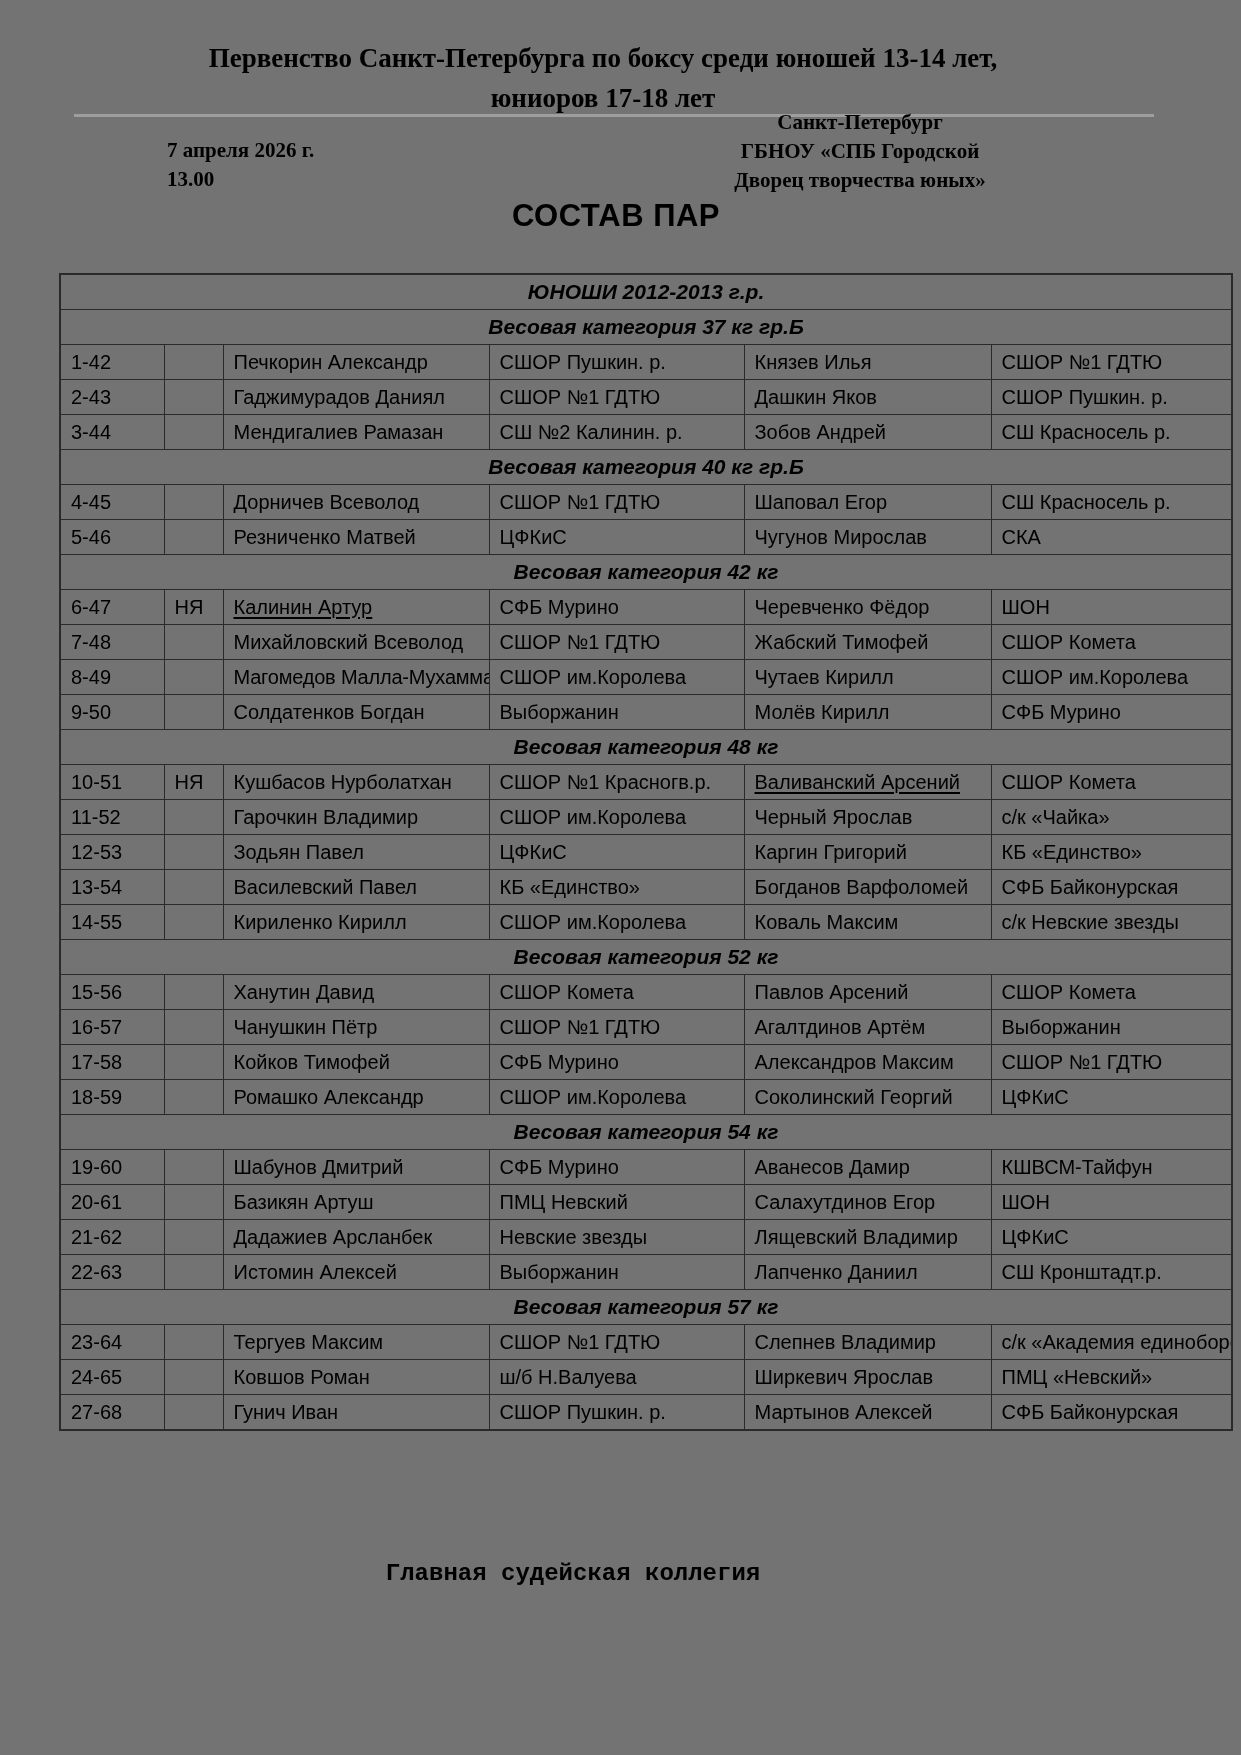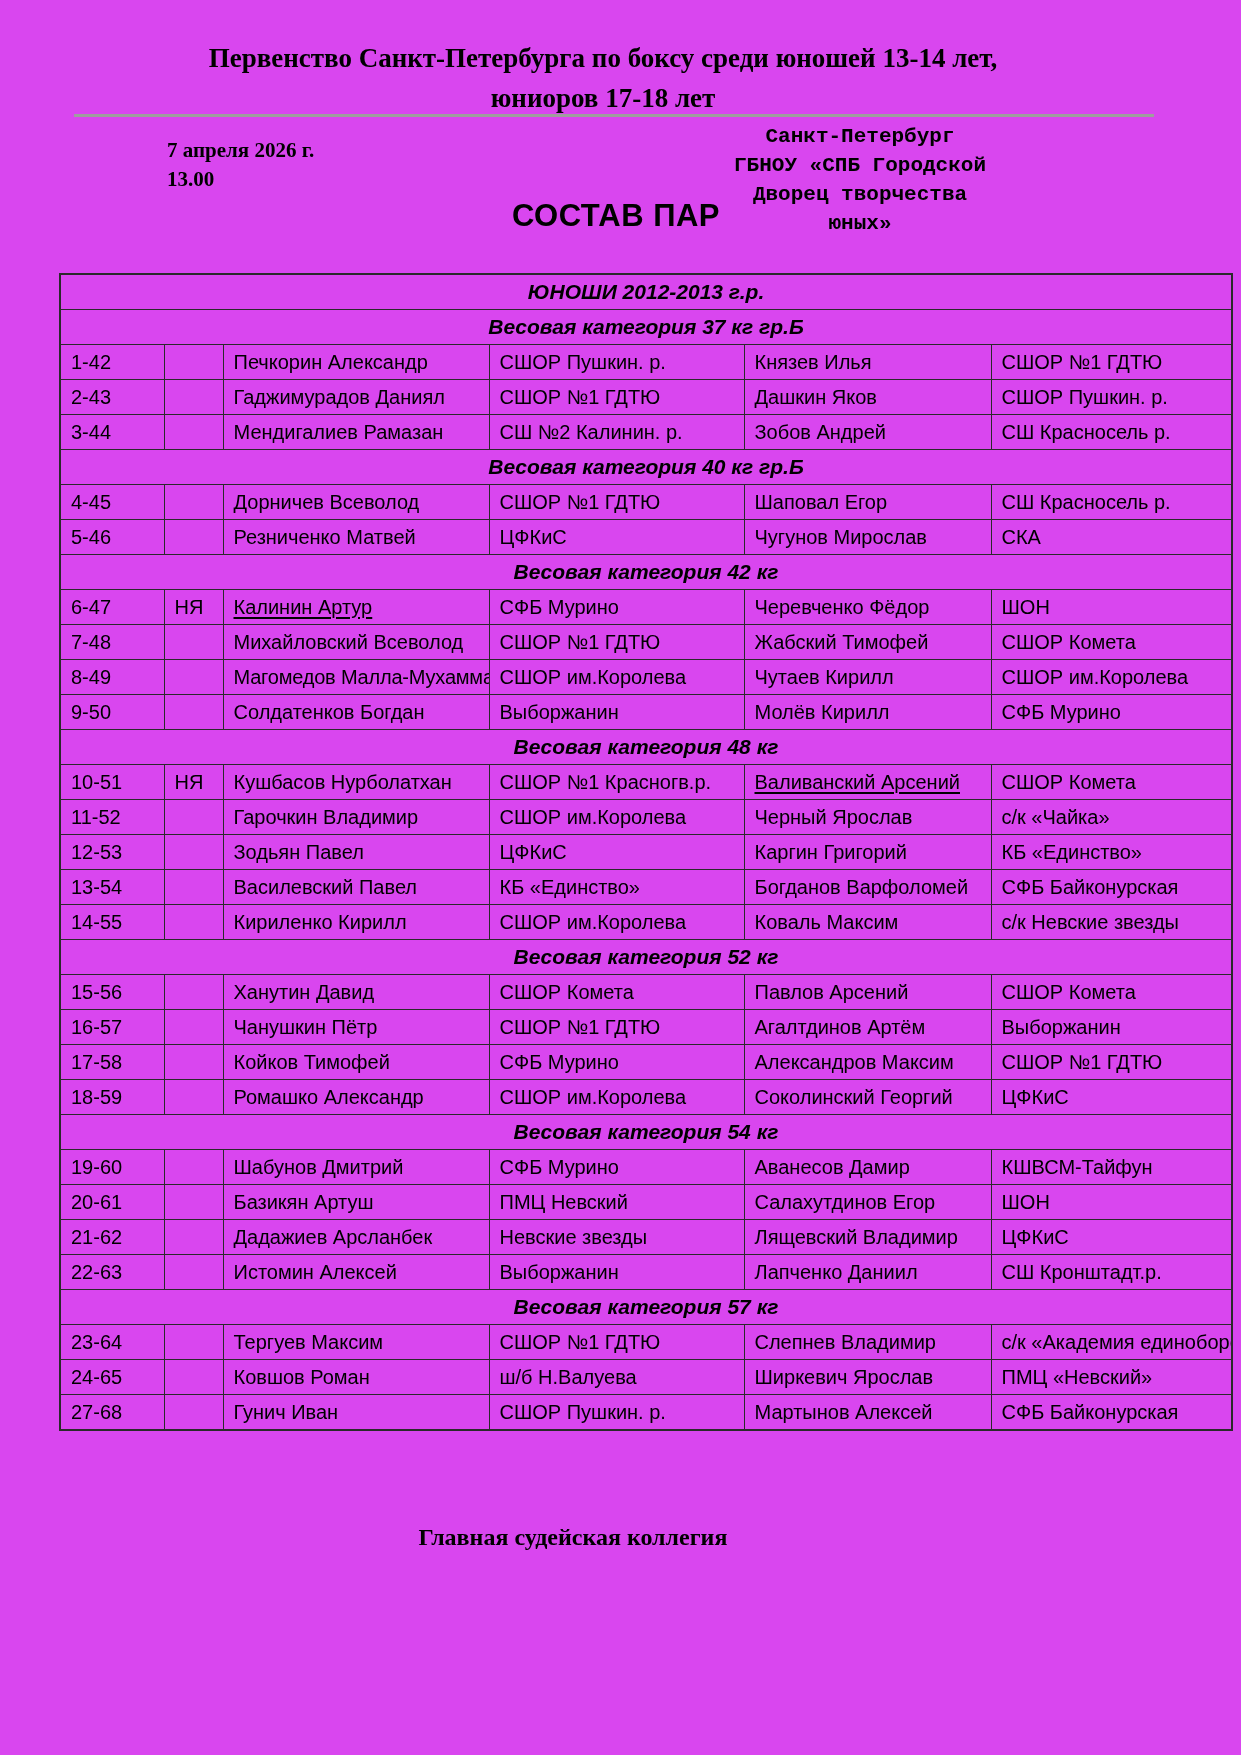--- a/index.html
+++ b/index.html
@@ -1,39 +1,39 @@
 <!DOCTYPE html>
 <html><head>
 <meta charset="utf-8">
 <style>
   html,body { margin:0; padding:0; background:#e8e8e8; }
   .page {
     position:relative; width:1241px; height:1755px; margin:0 auto;
-    background:#d946ef; color:#000;
+    background:#737373; color:#000;
     font-family:"Liberation Sans", sans-serif;
     overflow:hidden;
   }
   .title {
     position:absolute; top:38px; left:0; width:1206px;
     text-align:center; font-family:"Liberation Serif", serif;
     font-weight:bold; font-size:27px; line-height:40px;
   }
   .rule {
     position:absolute; top:114px; left:74px; width:1080px; height:3px;
     background:#9e9e9e;
   }
   .meta-left {
     position:absolute; top:136px; left:167px;
     font-family:"Liberation Serif", serif; font-weight:bold;
     font-size:21px; line-height:29px;
   }
   .meta-right {
     position:absolute; top:108px; left:720px; width:280px; text-align:center;
-    font-family:Liberation Mono, monospace; font-weight:bold;
-    font-size:21px; line-height:29px;margin-top:14px;
+    font-family:Liberation Serif, serif; font-weight:bold;
+    font-size:21px; line-height:29px;
   }
   .doc-title {
     position:absolute; top:198px; left:0; width:1232px; text-align:center;
     font-weight:bold; font-size:31px; letter-spacing:0.5px;
   }
   table.pairs {
     position:absolute; top:273px; left:59px; width:1172px;
     border-collapse:collapse; table-layout:fixed;
     border:2px solid #2a2a2a;
   }
@@ -44,22 +44,22 @@
   }
   tr.grp td, tr.sec td {
     font-weight:bold; text-align:center; font-size:21px;font-style:italic;
   }
   td.pair { padding-left:13px; }
   td.flag { text-align:left; padding:1px 2px; }
   td.club2 { white-space:normal; line-height:30px; }
   .u   { text-decoration:underline; text-underline-offset:3px; }
   .cond { font-size:17px; letter-spacing:-0.2px; }
   .footer {
-    position:absolute; top:1524px; left:0; width:1146px; text-align:center;
-    font-family:Liberation Serif, serif; font-weight:bold; font-size:24px;
+    position:absolute; top:1560px; left:0; width:1146px; text-align:center;
+    font-family:Liberation Mono, monospace; font-weight:bold; font-size:24px;
   }
 </style>
 </head>
 <body>
 
 <div class="page">
 
   <div class="title">
     <div>Первенство Санкт-Петербурга по боксу среди юношей 13-14 лет,</div>
     <div>юниоров 17-18 лет</div>

